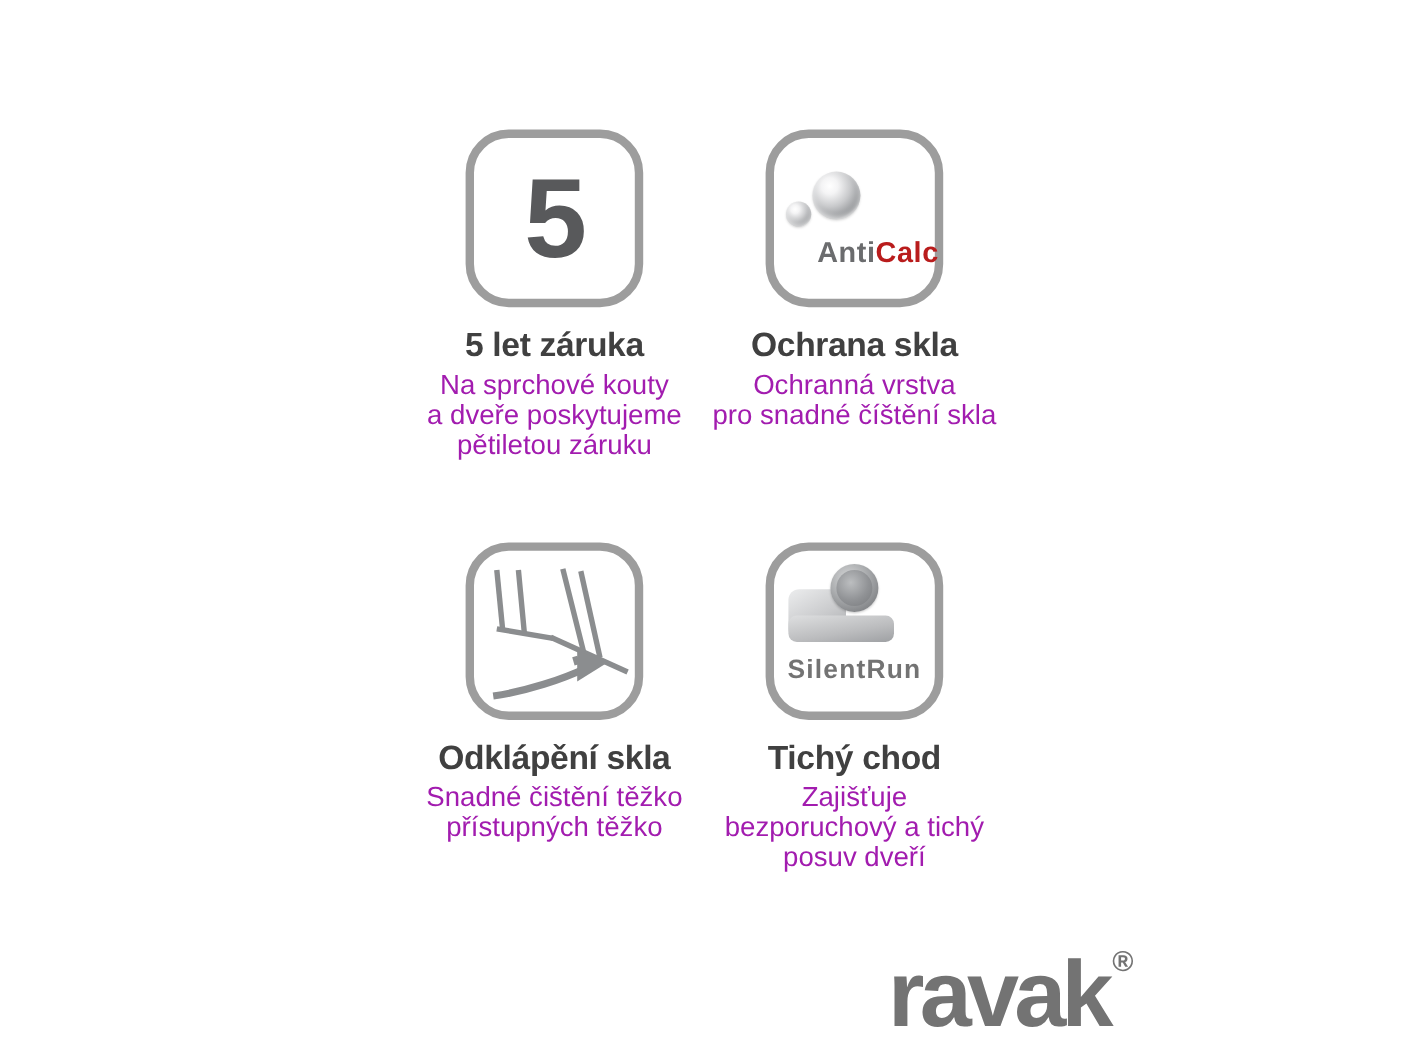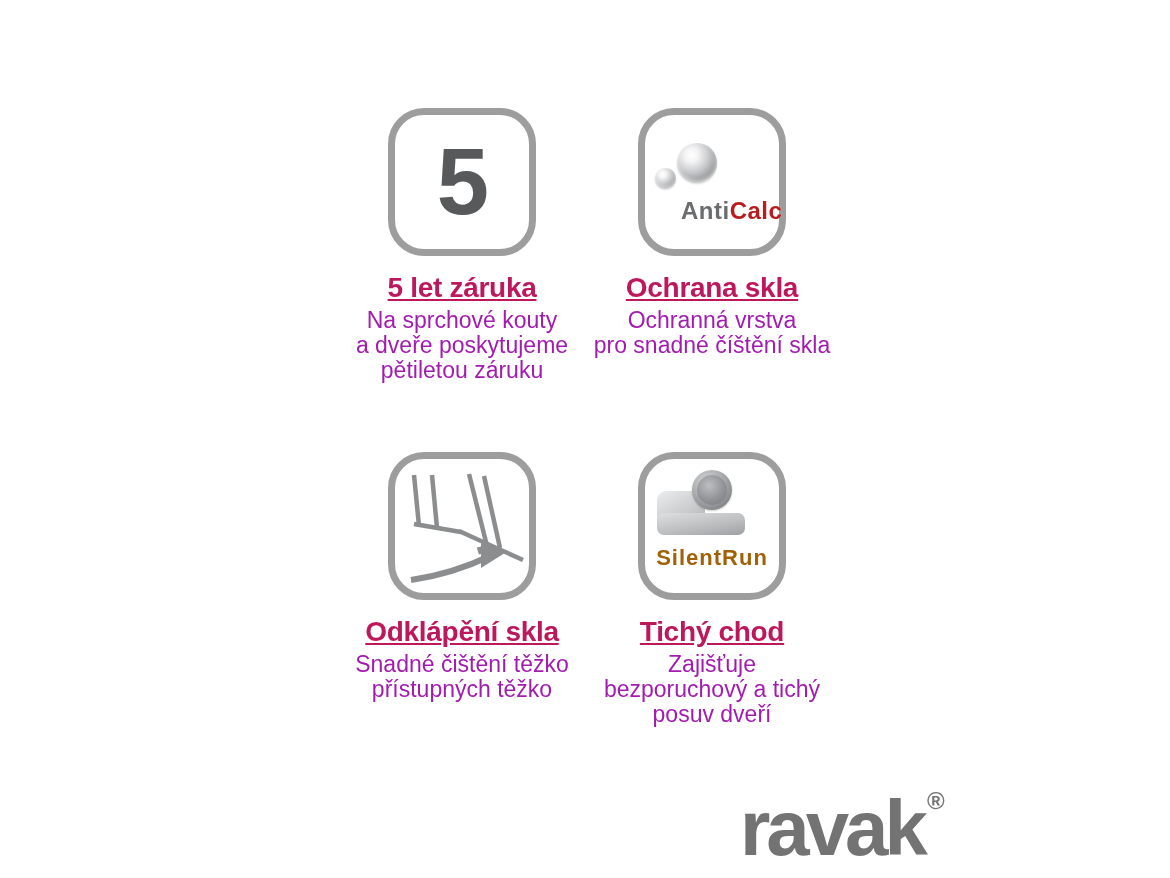--- a/index.html
+++ b/index.html
@@ -66,30 +66,29 @@
     background:radial-gradient(circle at 38% 32%, #d9dadb 0%, #aeb0b2 40%, #86888b 75%, #a3a5a8 100%);
     box-shadow:0 1px 2px rgba(0,0,0,.2);
   }
   .sr-wheel-core{
     position:absolute;left:5px;top:5px;width:30px;height:30px;border-radius:50%;
     background:radial-gradient(circle at 40% 35%, #bcbec0 0%, #919396 55%, #77797c 100%);
   }
   .sr-label{
     position:absolute;left:0;right:0;top:86px;
     font-size:22px;font-weight:bold;letter-spacing:1px;
-    color:#a16207;
+    color:#737373;
   }
   
   .feature-title{
     margin:16px 0 4px 0;
     font-size:28px;
     font-weight:bold;
-    color:#be185d;
+    color:#404040;
     letter-spacing:-0.3px;
-    text-decoration:underline;
   }
   .feature-desc{
     font-size:23px;
     color:#a21caf;
     line-height:25px;
   }
   
   .logo{
     position:absolute;
     left:740px;top:789px;

